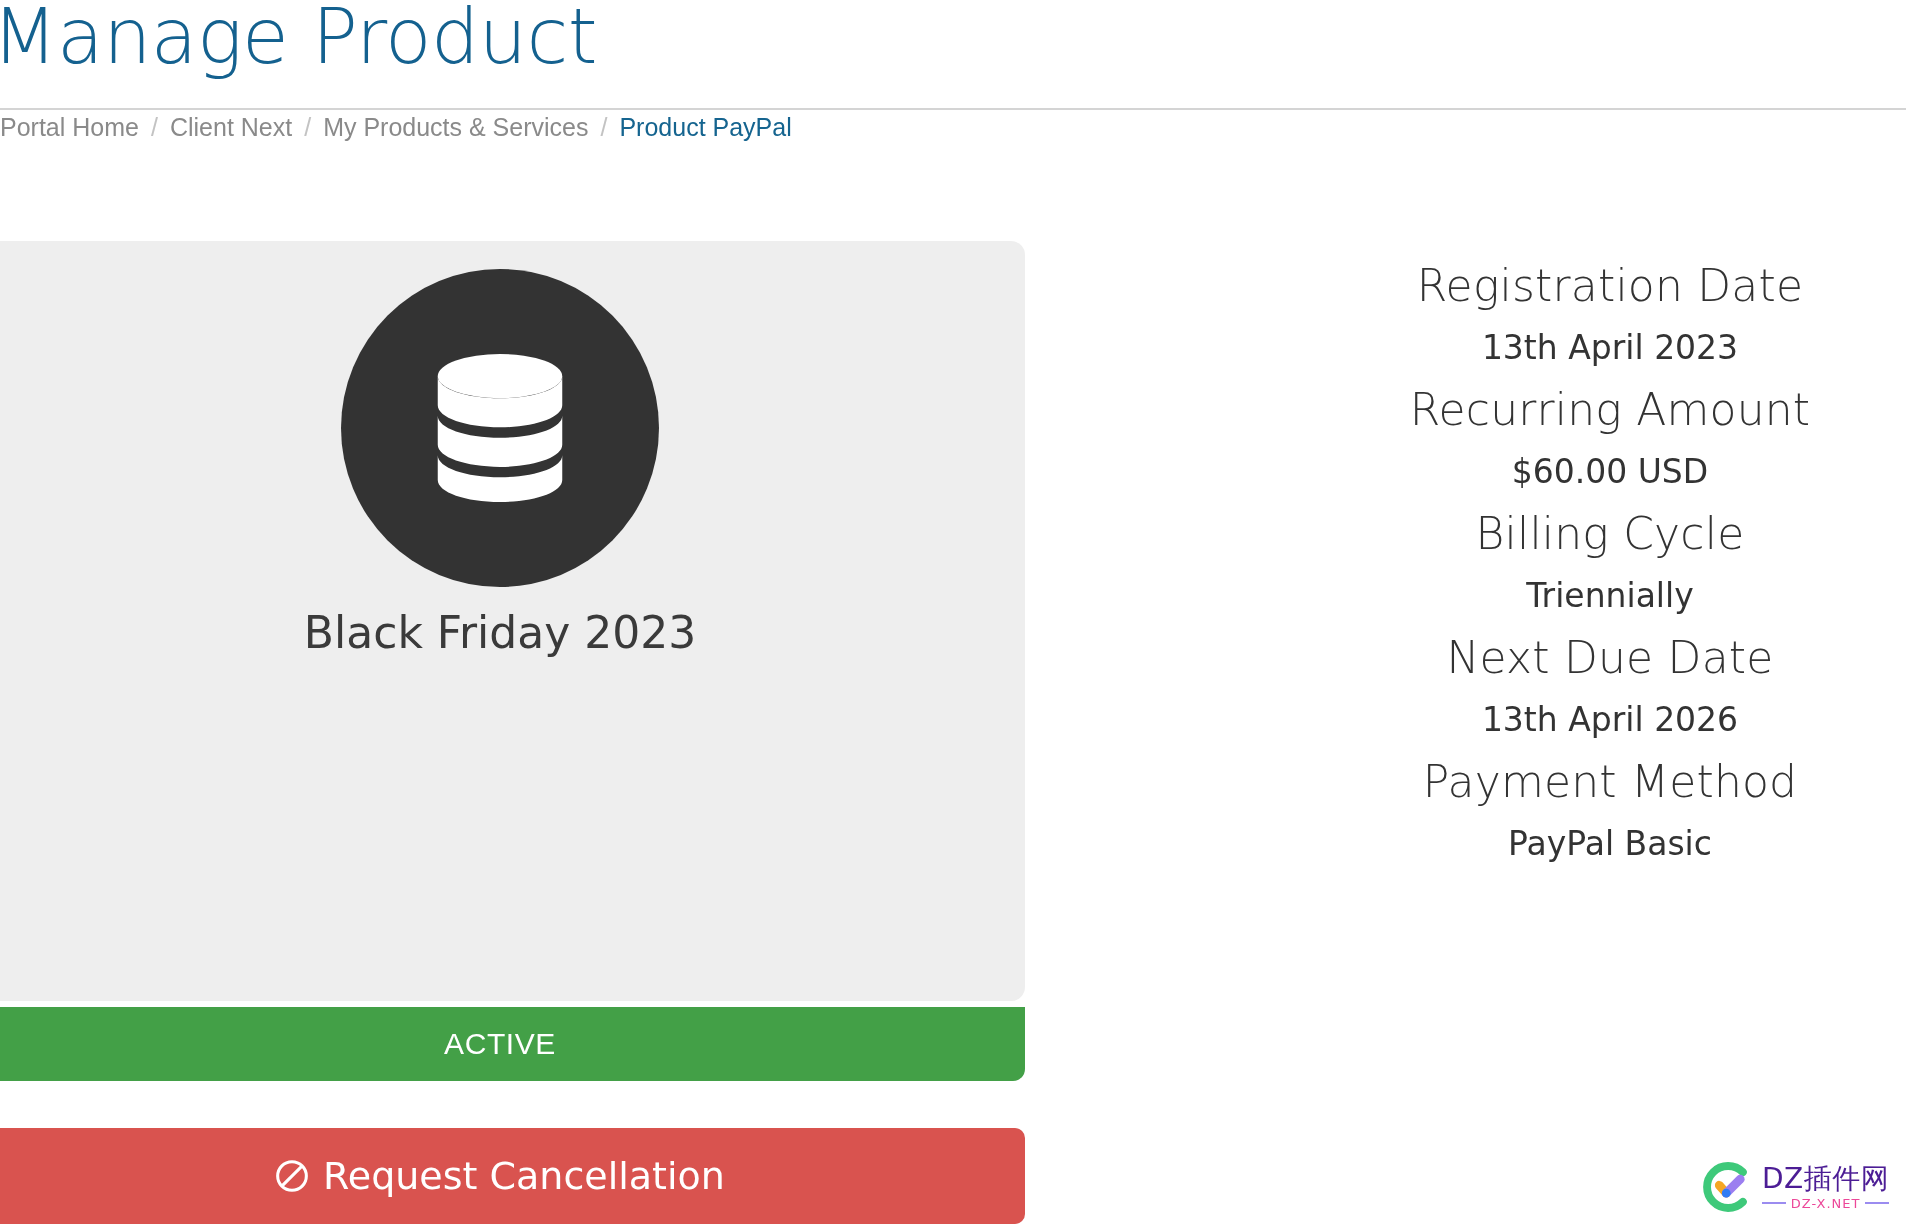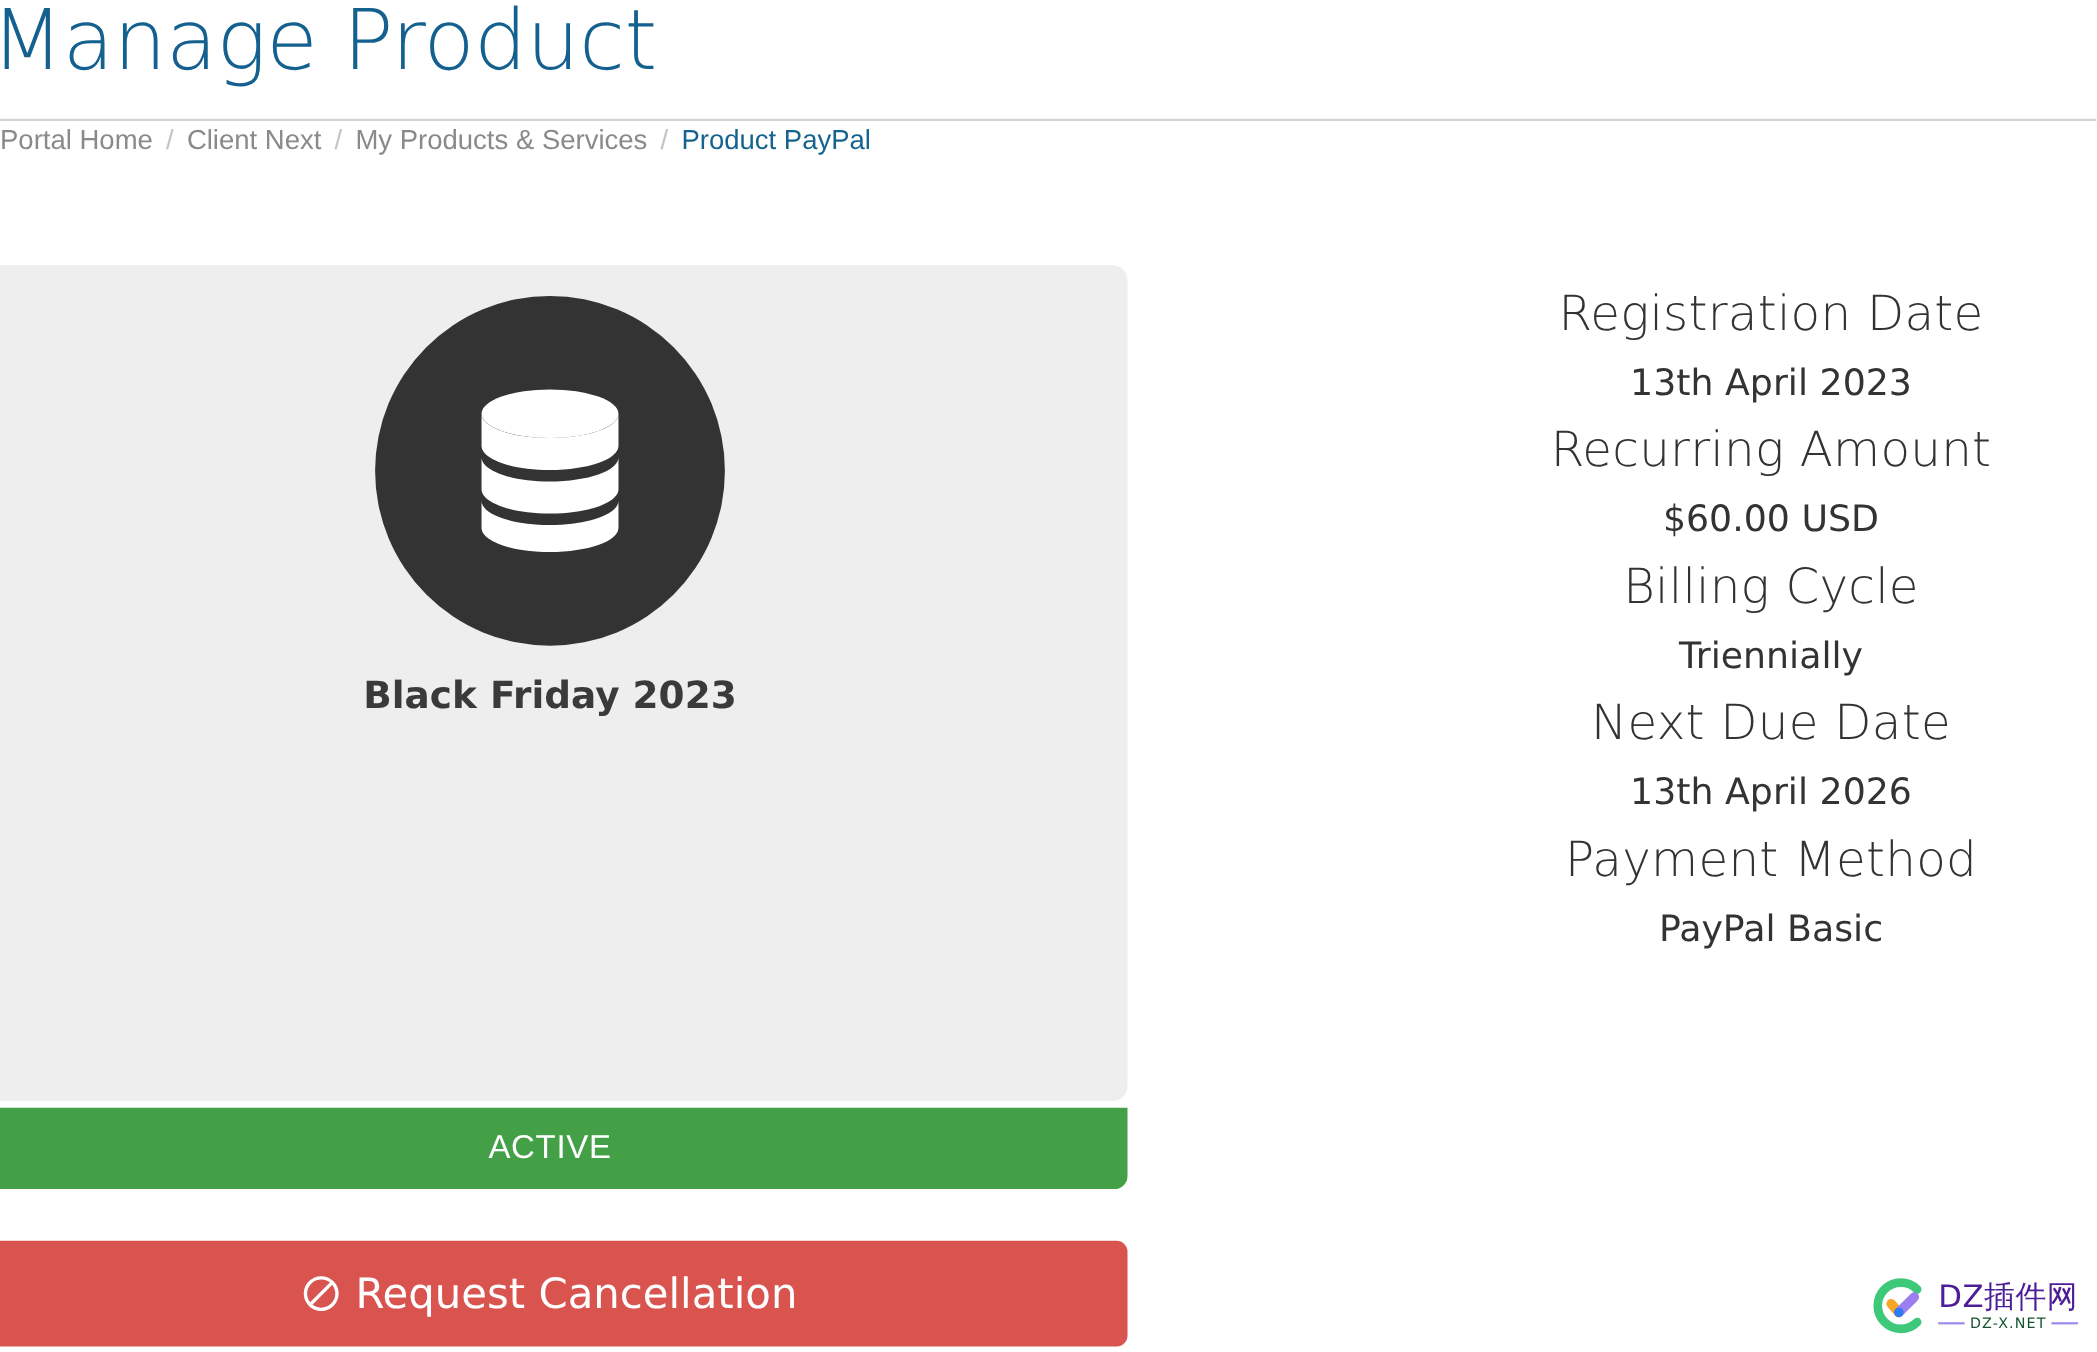--- a/index.html
+++ b/index.html
@@ -107,22 +107,22 @@
     font-size: 46px;
     line-height: 54px;
     color: #333333;
     text-align: center;
     letter-spacing: 0.2px;
   }
   .product-group {
     margin: 0;
     padding-top: 24px;
     font-family: "DejaVu Sans", sans-serif;
-    font-weight: 700;
-    font-size: 34px;
+    font-weight: 400;
+    font-size: 44px;
     line-height: 44px;
     color: #3a3a3a;
     text-align: center;
   }
 
   
   .status-banner {
     position: absolute;
     left: -25px;
     top: 1007px;
@@ -225,21 +225,21 @@
     margin-top: 4px;
   }
   .wm-rule {
     flex: 1;
     height: 2px;
     background: #9b8cf0;
   }
   .wm-sub {
     font-family: "DejaVu Sans", sans-serif;
     font-size: 13px;
-    color: #14532d;
+    color: #ec4899;
     letter-spacing: 1px;
     white-space: nowrap;
   }
 </style>
 </head>
 <body>
 
 <div class="page-header">
   <h1 class="page-title">Manage Product</h1>
 </div>

